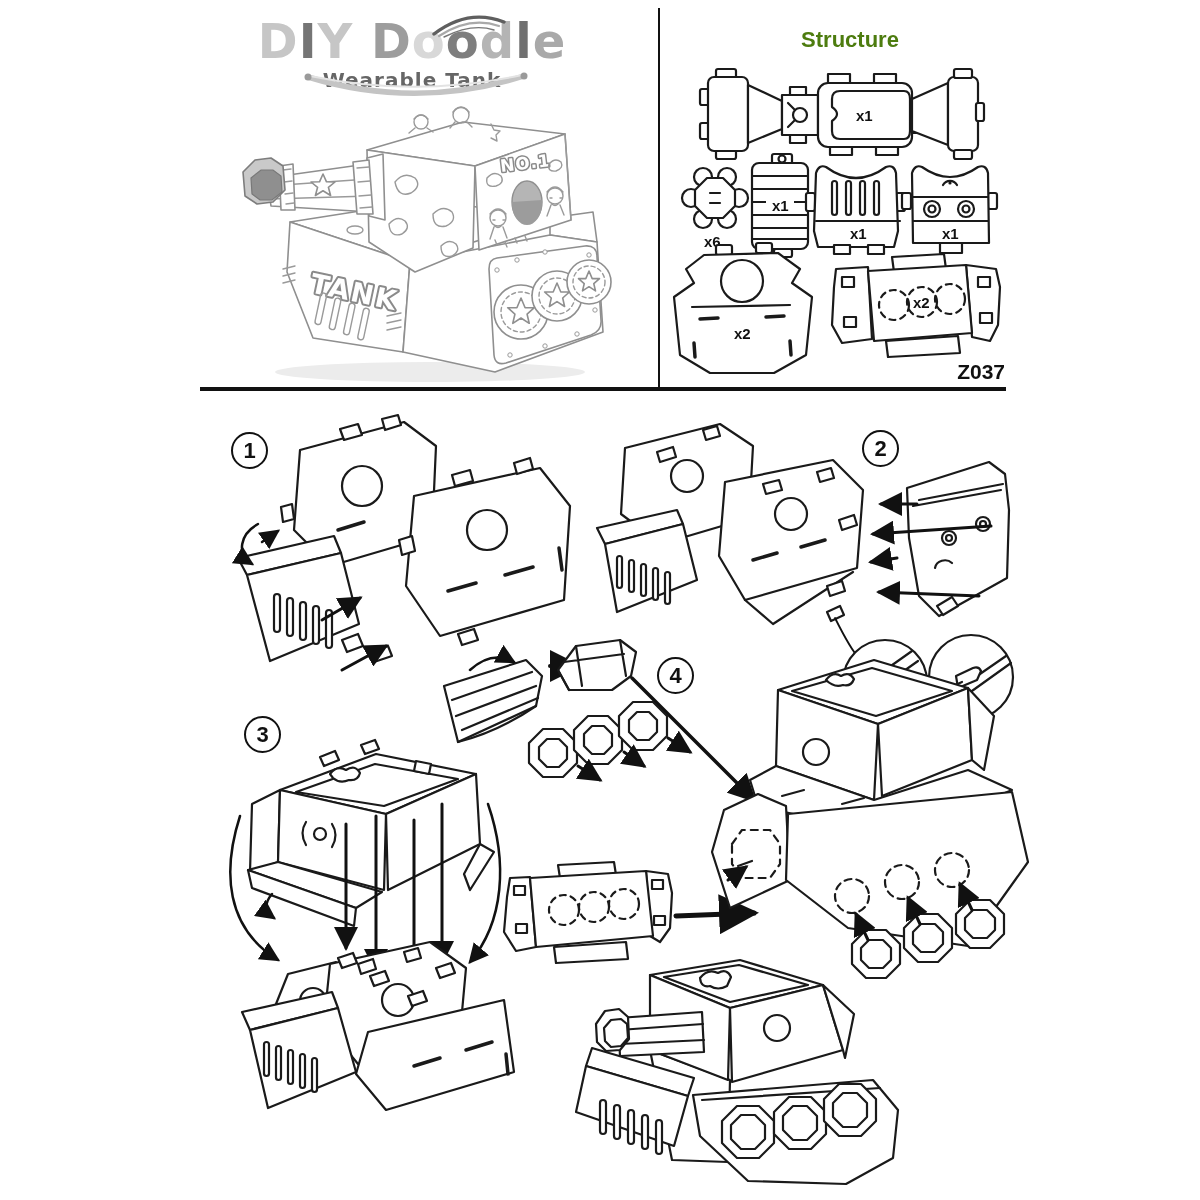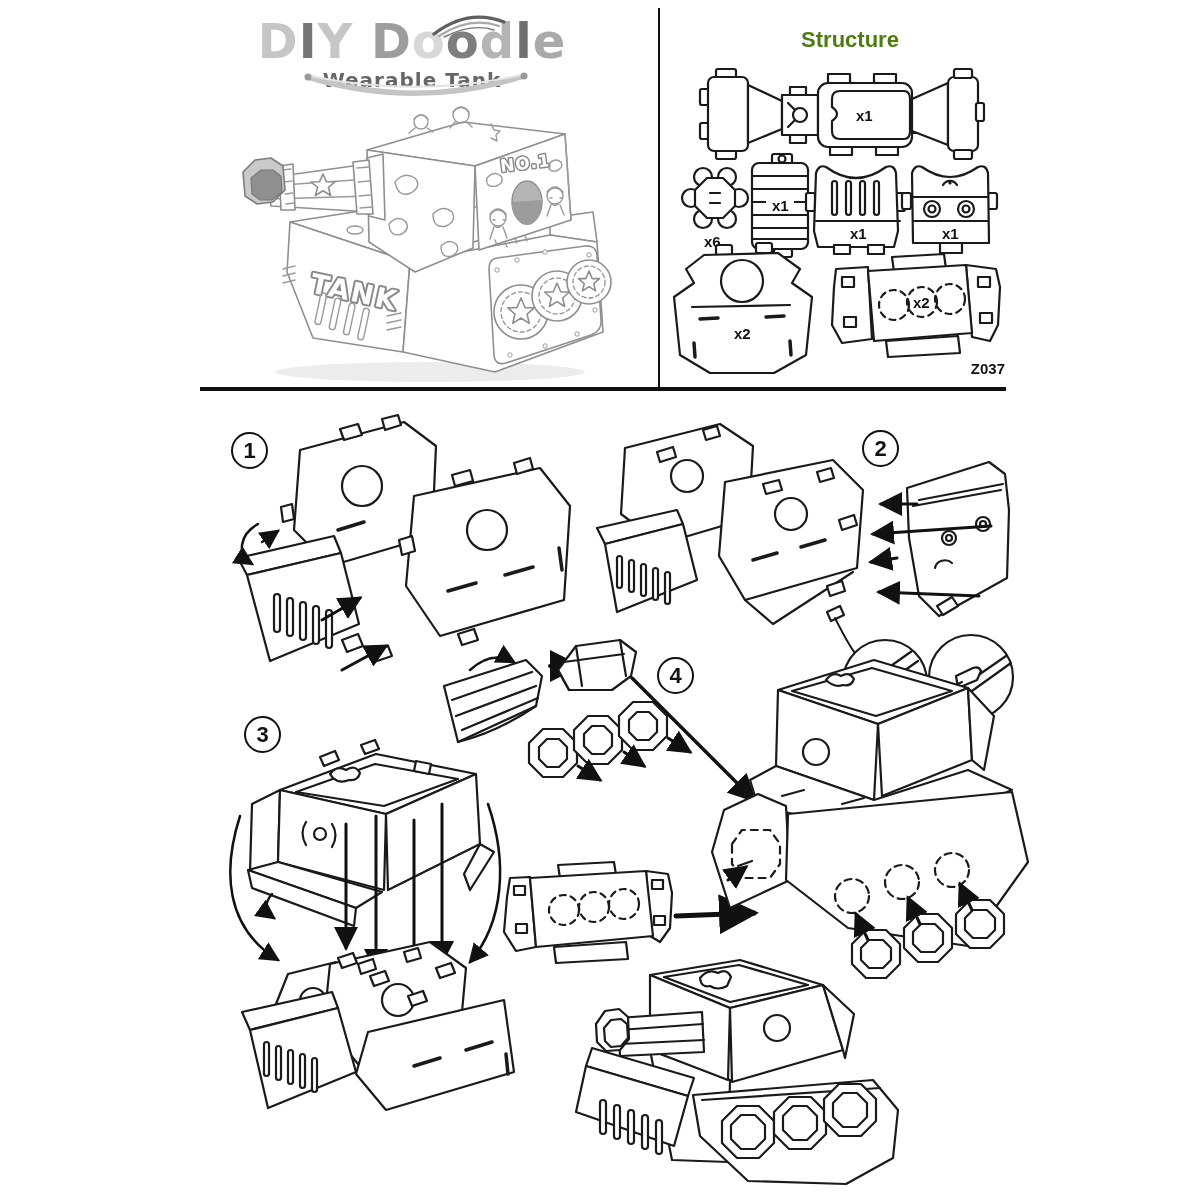--- a/index.html
+++ b/index.html
@@ -11,21 +11,21 @@
   .divider-h{left:200px;top:387px;width:806px;height:4px;background:#111;}
   
   .logo{left:212px;top:16px;width:400px;text-align:center;}
   .logo-title{font-family:"DejaVu Sans",sans-serif;font-weight:bold;font-size:48px;
               letter-spacing:1px;line-height:1.05;white-space:nowrap;}
   .logo-sub{font-family:"DejaVu Sans",sans-serif;font-weight:bold;font-size:20px;
             color:#666;margin-top:2px;letter-spacing:1px;}
   
   .structure-title{left:775px;top:27px;width:150px;text-align:center;
                    font-size:22px;font-weight:bold;color:#4d7c0f;}
-  .sheet-code{left:925px;top:360px;width:80px;text-align:right;font-size:15px;
+  .sheet-code{left:925px;top:360px;width:80px;text-align:right;font-size:21px;
               font-weight:600;color:#111;}
   
   .badge{width:33px;height:33px;border:2.5px solid #111;border-radius:50%;
          background:#fff;display:flex;align-items:center;justify-content:center;
          font-size:22px;font-weight:bold;color:#111;}
   
   .o{fill:#fff;stroke:#1a1a1a;stroke-width:2.2;stroke-linejoin:round;}
   .n{fill:none;stroke:#1a1a1a;stroke-width:2.2;stroke-linejoin:round;stroke-linecap:round;}
   .d35{stroke-width:3.5;}
   .ar{fill:none;stroke:#111;stroke-linecap:round;}

